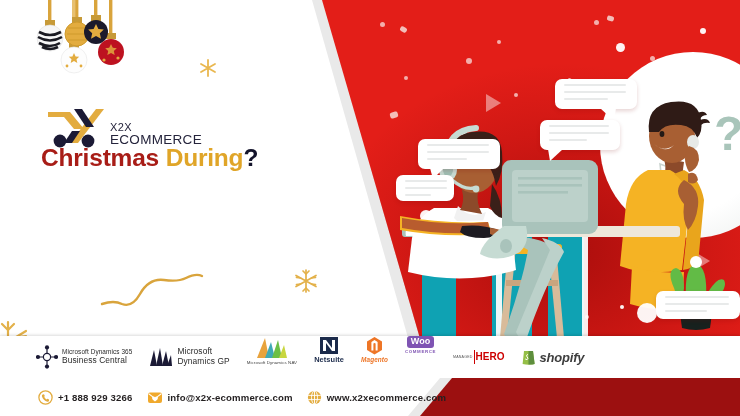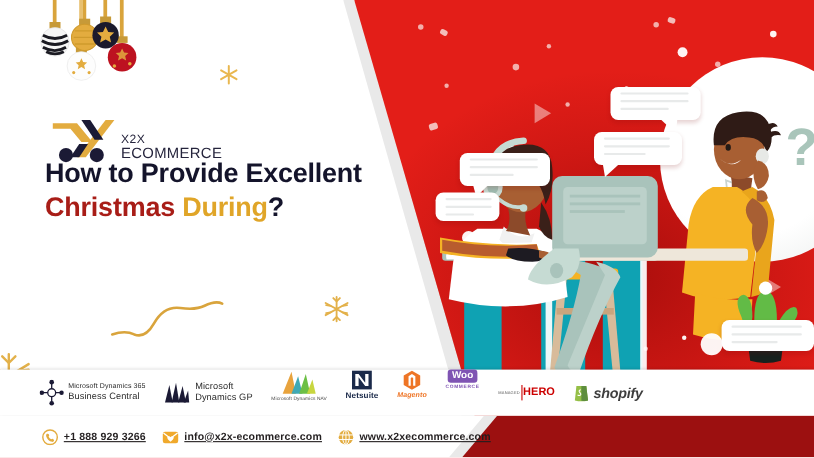--- a/index.html
+++ b/index.html
@@ -59,21 +59,21 @@
   .footer-red-edge{
     position:absolute;left:0;top:378px;width:740px;height:38px;z-index:21;
     background:#e9e9e9;
     clip-path:polygon(440px 0, 456px 0, 424px 38px, 408px 38px);
   }
   .contacts{
     position:absolute;left:38px;top:378px;height:38px;z-index:23;
     display:flex;align-items:center;gap:14px;
   }
   .contact{display:flex;align-items:center;gap:5px;}
-  .contact-txt{font-size:9.6px;font-weight:700;color:#231f20;letter-spacing:.15px;text-decoration:underline;}
+  .contact-txt{font-size:9.6px;font-weight:700;color:#231f20;letter-spacing:.15px;}
 
   
   .brand{position:absolute;left:44px;top:103px;z-index:12;display:flex;align-items:center;gap:4px;}
   .brand-name{line-height:1.02;color:#25243c;}
   .brand-name .l1{font-size:11px;letter-spacing:.4px;margin-top:16px;}
   .brand-name .l2{font-size:13.5px;letter-spacing:.3px;}
 
   .headline{
     position:absolute;left:41px;top:142px;width:300px;z-index:12;
     font-size:24.5px;font-weight:700;line-height:1.28;color:#14142b;
@@ -359,21 +359,20 @@
       <circle cx="16" cy="38" r="6.4" fill="#1b1a35"></circle>
       <circle cx="44" cy="38" r="6.4" fill="#1b1a35"></circle>
     </svg>
     <div class="brand-name">
       <div class="l1">X2X</div>
       <div class="l2">ECOMMERCE</div>
     </div>
   </div>
 
   <div class="headline">
-    <div>How to Provide Excellent</div>
     <div>
       <span class="hl-xmas">Christmas</span><span> </span><span class="hl-season">During</span><span class="hl-q">?</span>
     </div>
   </div>
 
   <div class="logo-strip">
     <div class="logo-row">
 
       <div class="plogo">
         <svg width="22" height="24" viewBox="0 0 22 24">

